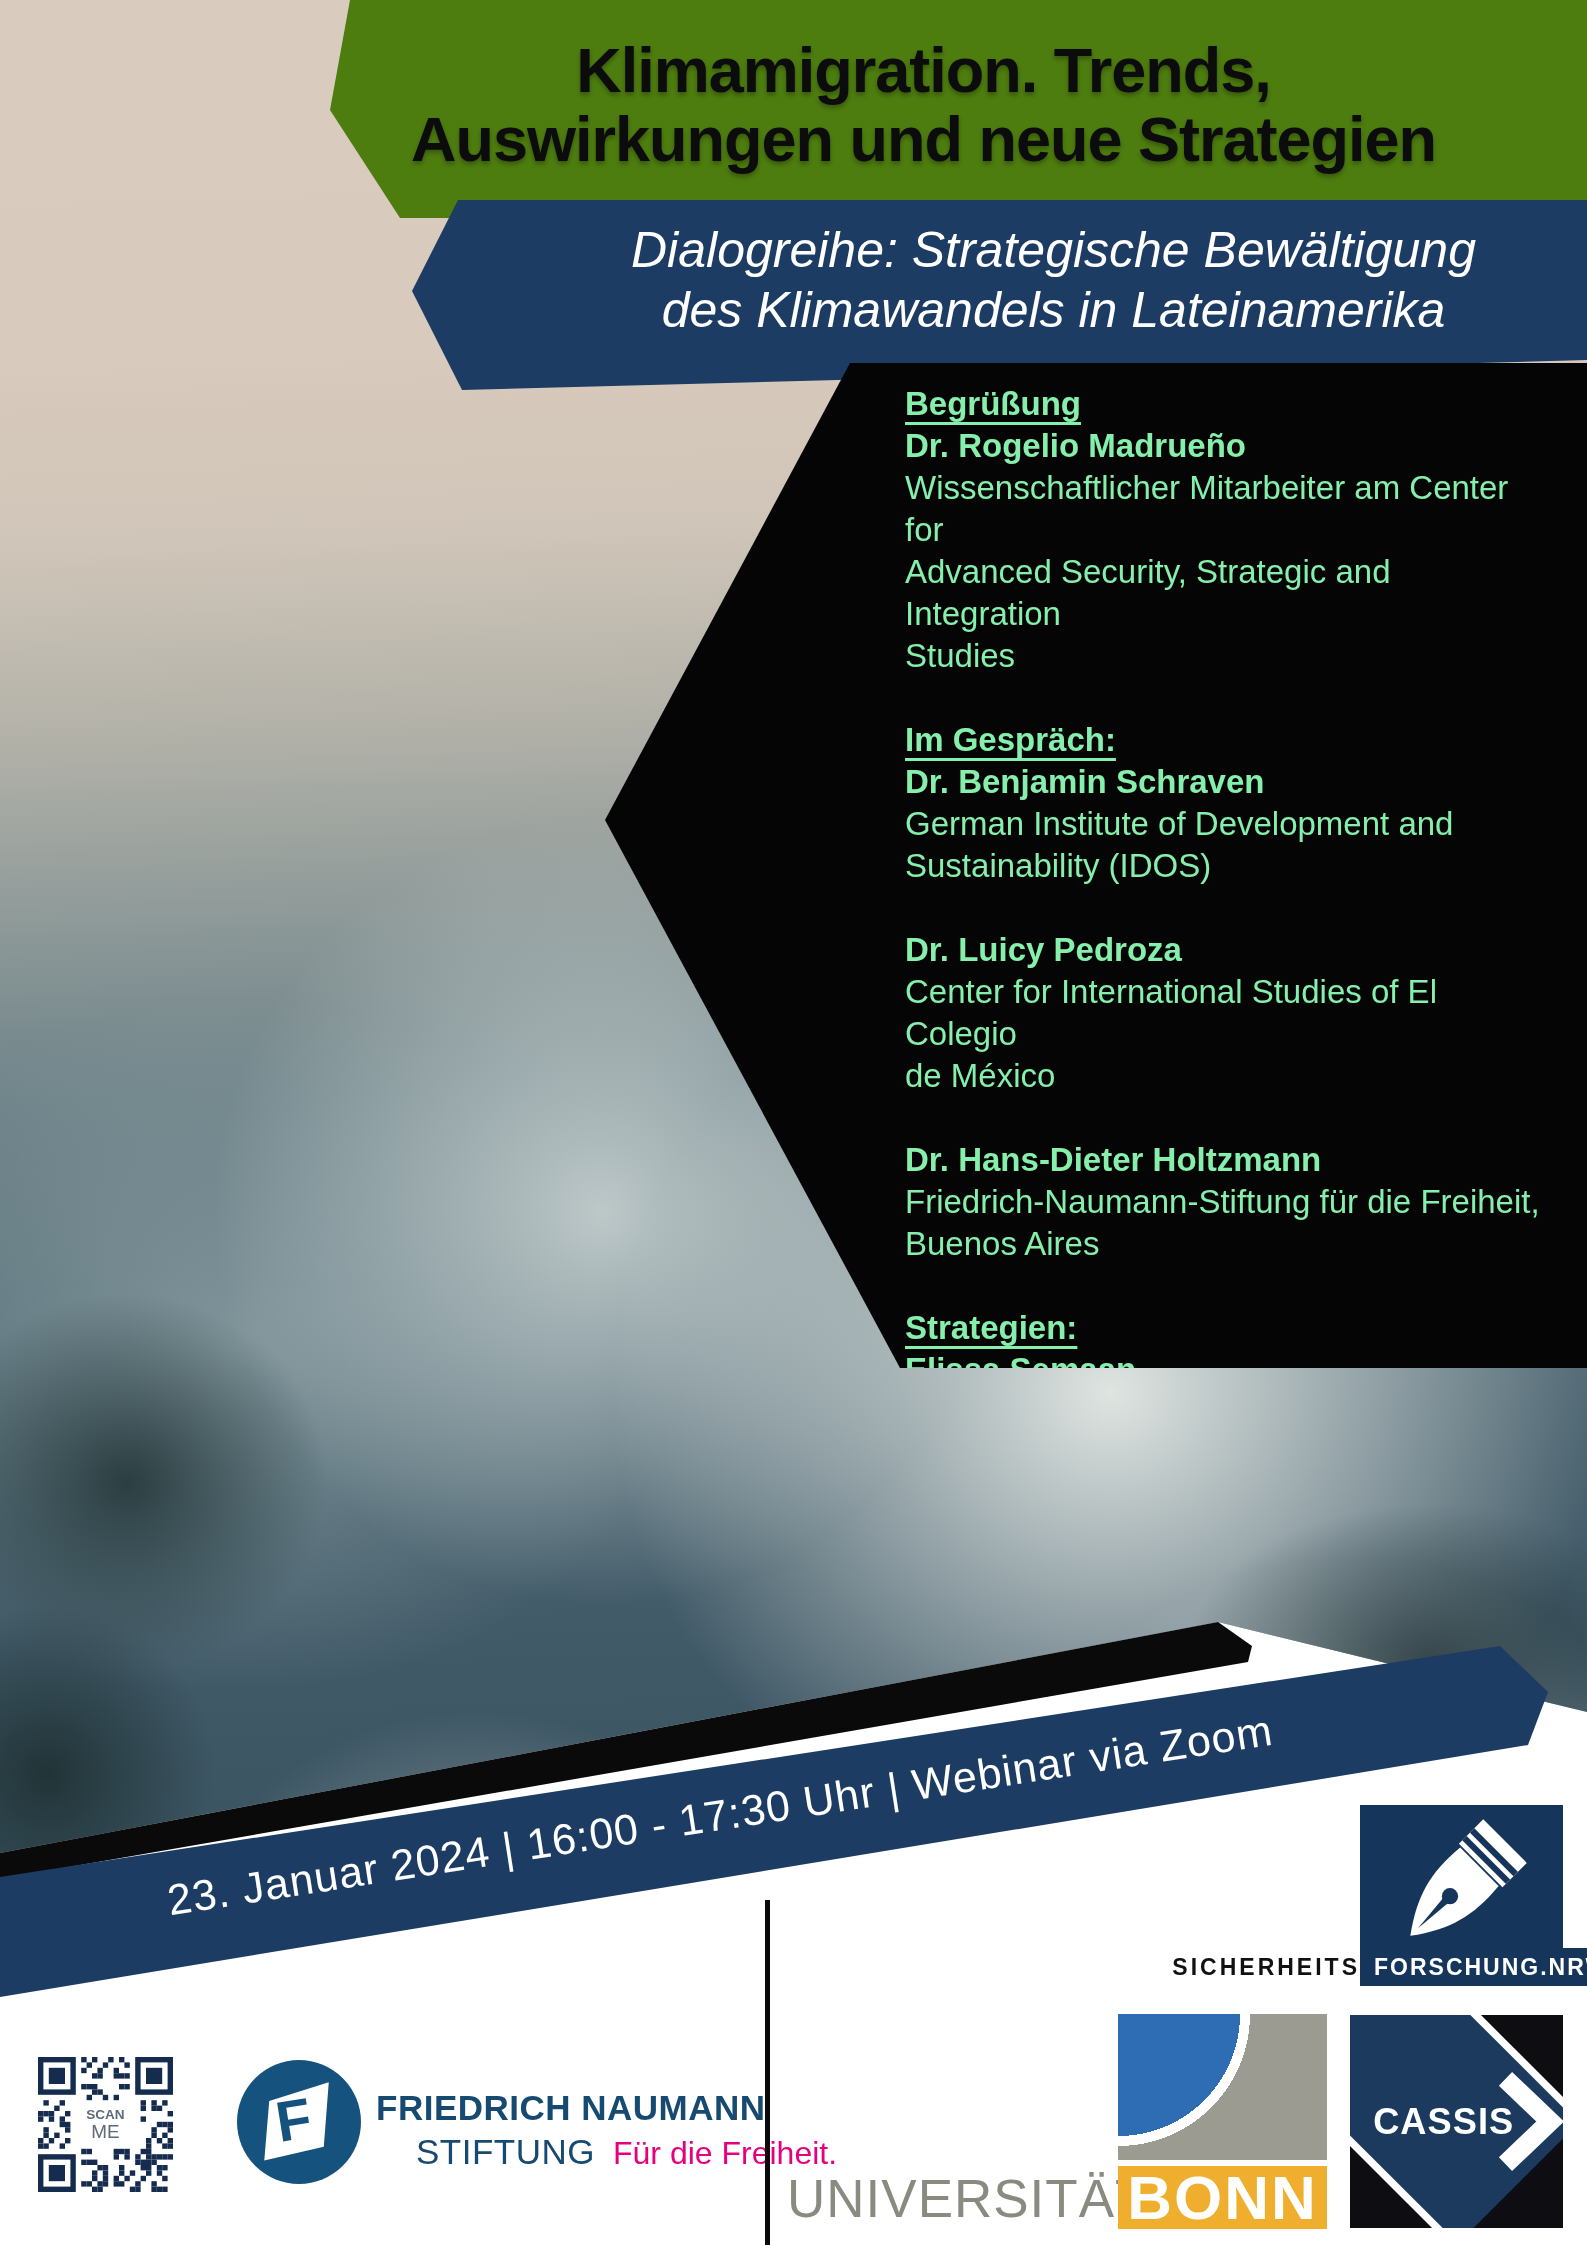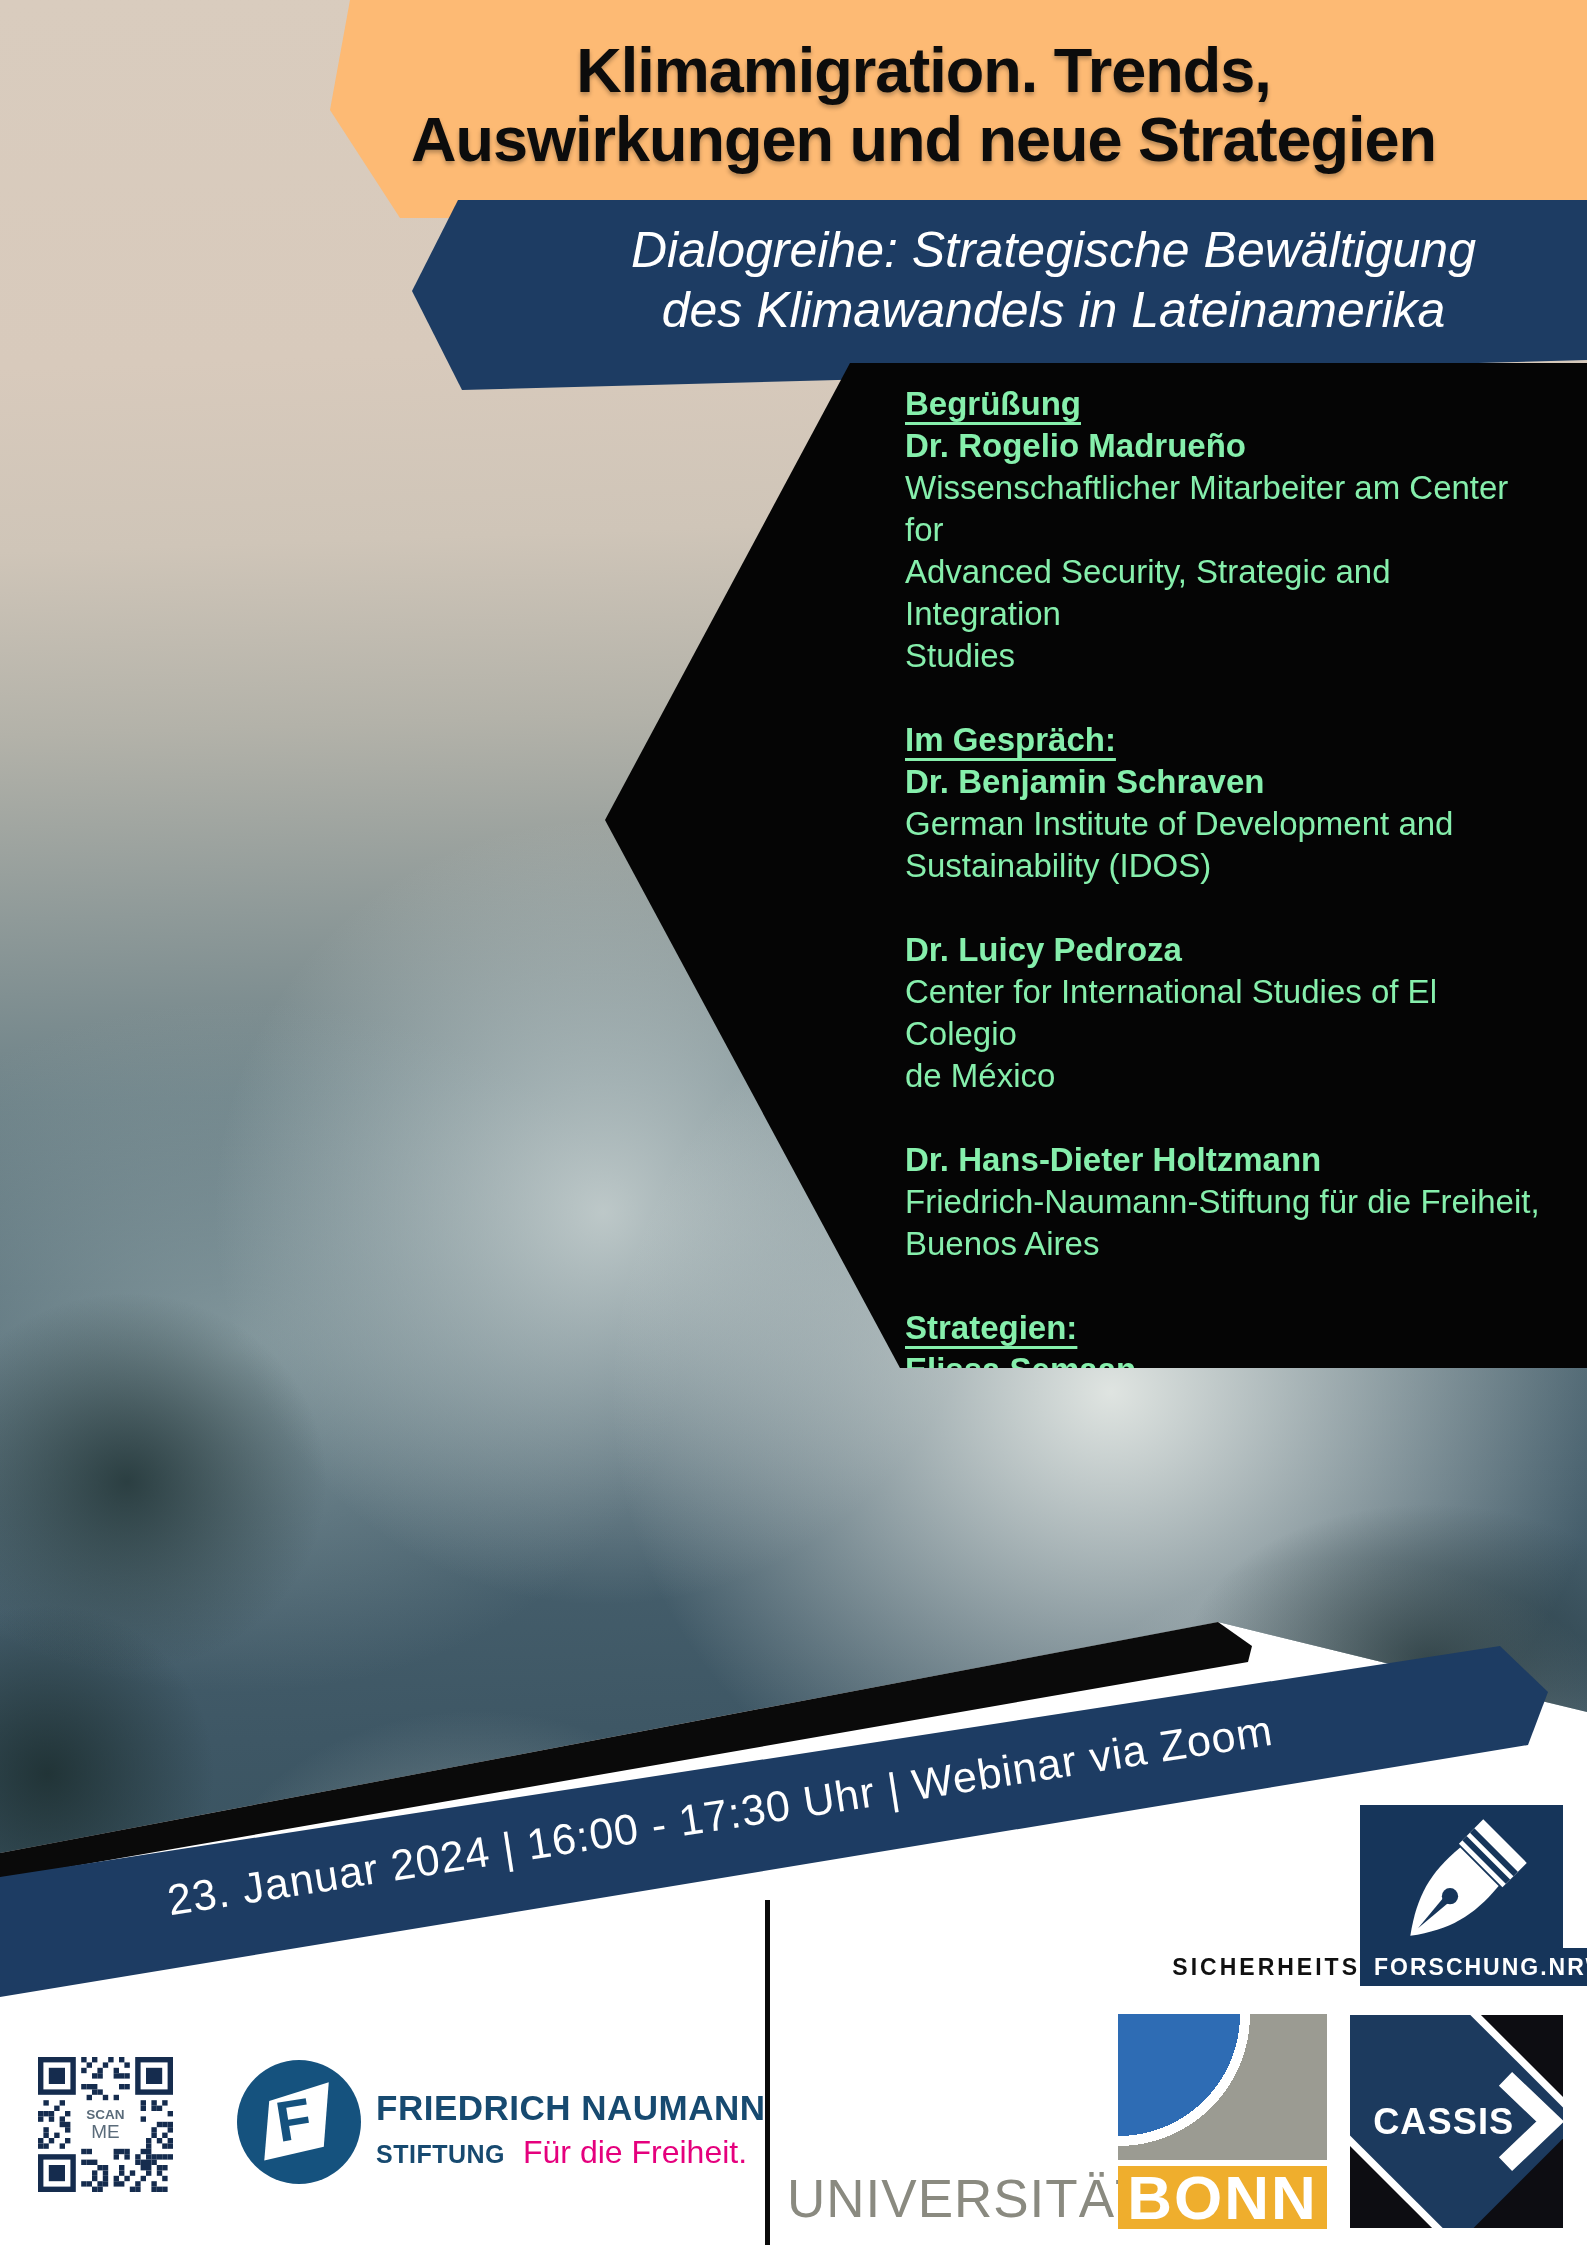--- a/index.html
+++ b/index.html
@@ -19,21 +19,21 @@
       radial-gradient(45% 30% at 70% 62%, rgba(231,235,231,.95), rgba(231,235,231,0) 70%),
       radial-gradient(35% 25% at 38% 54%, rgba(205,214,213,.85), rgba(205,214,213,0) 70%),
       radial-gradient(40% 22% at 15% 60%, rgba(160,178,180,.6), rgba(160,178,180,0) 70%),
       radial-gradient(30% 18% at 85% 82%, rgba(215,222,219,.8), rgba(215,222,219,0) 70%),
       radial-gradient(25% 14% at 30% 86%, rgba(190,200,198,.55), rgba(190,200,198,0) 70%),
       linear-gradient(178deg,#d9ccbe 0%,#d8cabc 16%,#cfc5b8 24%,#b3b2a9 32%,#8f9a99 40%,
                       #6d8288 48%,#566e78 56%,#47606d 66%,#3e5765 76%,#35505d 88%,#2f4a58 100%);
   }
 
   
-  .white-banner{position:absolute;left:0;top:0;width:1587px;height:218px;background:#fdba74;
+  .white-banner{position:absolute;left:0;top:0;width:1587px;height:218px;background:#4d7c0f;
     clip-path:polygon(350px 0,100% 0,100% 100%,400px 100%,330px 110px);
     filter:drop-shadow(0 5px 6px rgba(0,0,0,.22));}
   .white-banner .title{padding:36px 120px 0 380px;text-align:center;color:#0c0c0c;
     font-size:63px;line-height:69px;font-weight:700;letter-spacing:-1px;
     text-shadow:0 3px 4px rgba(0,0,0,.28);}
 
   .blue-banner{position:absolute;left:0;top:200px;width:1587px;height:192px;background:#1d3c63;
     clip-path:polygon(458px 0,100% 0,100% 160px,462px 190px,412px 91px);}
   .blue-banner .subtitle{padding:20px 0 0 520px;text-align:center;color:#ffffff;
     font-style:italic;font-size:50px;line-height:60px;font-weight:400;}
@@ -57,21 +57,21 @@
     color:#ffffff;font-size:43px;letter-spacing:1px;}
 
   
   .qr{position:absolute;left:38px;top:2057px;width:135px;height:135px;}
   .qr svg{width:100%;height:100%;}
 
   .fns-circle{position:absolute;left:237px;top:2060px;width:124px;height:124px;}
   .fns-text{position:absolute;left:376px;top:2086px;color:#174a70;}
   .fns-line1{font-size:35px;font-weight:700;letter-spacing:.5px;line-height:44px;}
   .fns-line2-row{display:flex;align-items:baseline;gap:18px;line-height:44px;}
-  .fns-line2{font-size:25px;font-weight:700;letter-spacing:.5px;}
+  .fns-line2{font-size:35px;font-weight:400;letter-spacing:.5px;margin-left:40px;}
   .fns-tagline{font-size:32px;color:#e5007d;font-weight:400;}
 
   .divider{position:absolute;left:765px;top:1900px;width:5px;height:345px;background:#0a0a0a;}
 
   .unibonn-word{position:absolute;left:787px;top:2168px;color:#8a8a80;
     font-size:53px;font-weight:400;letter-spacing:1px;}
   .unibonn-logo{position:absolute;left:1118px;top:2014px;width:209px;height:215px;}
   .unibonn-top{position:relative;width:209px;height:146px;background:#9b9b92;overflow:hidden;}
   .unibonn-top::before{content:"";position:absolute;inset:0;
     background:radial-gradient(circle 132px at 0 0,#2e6cb4 0 122px,#ffffff 122px 132px,rgba(0,0,0,0) 132px);}

